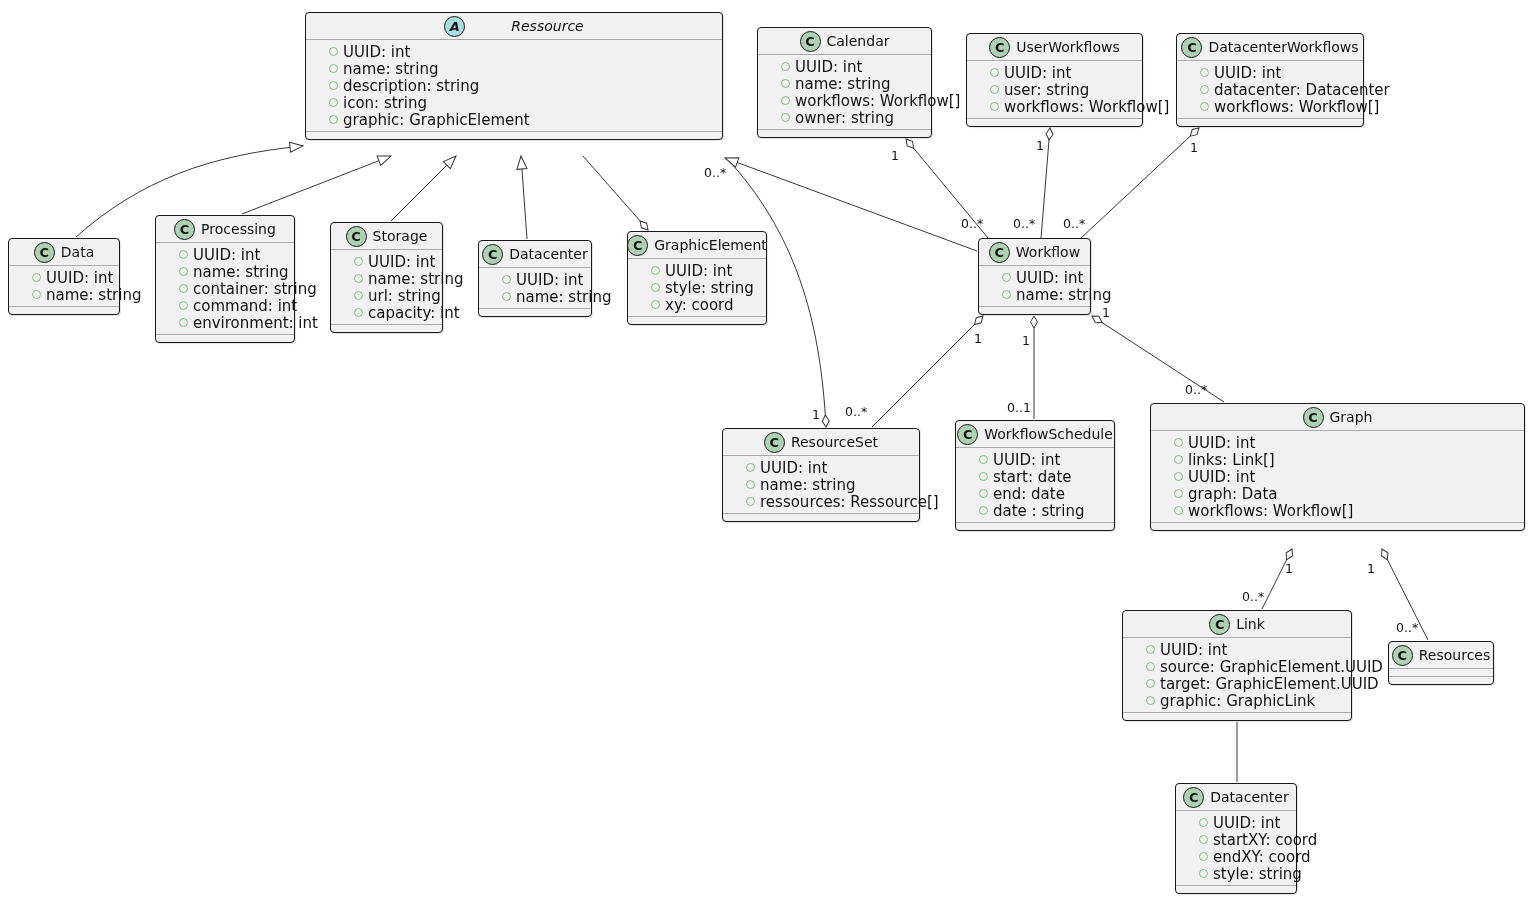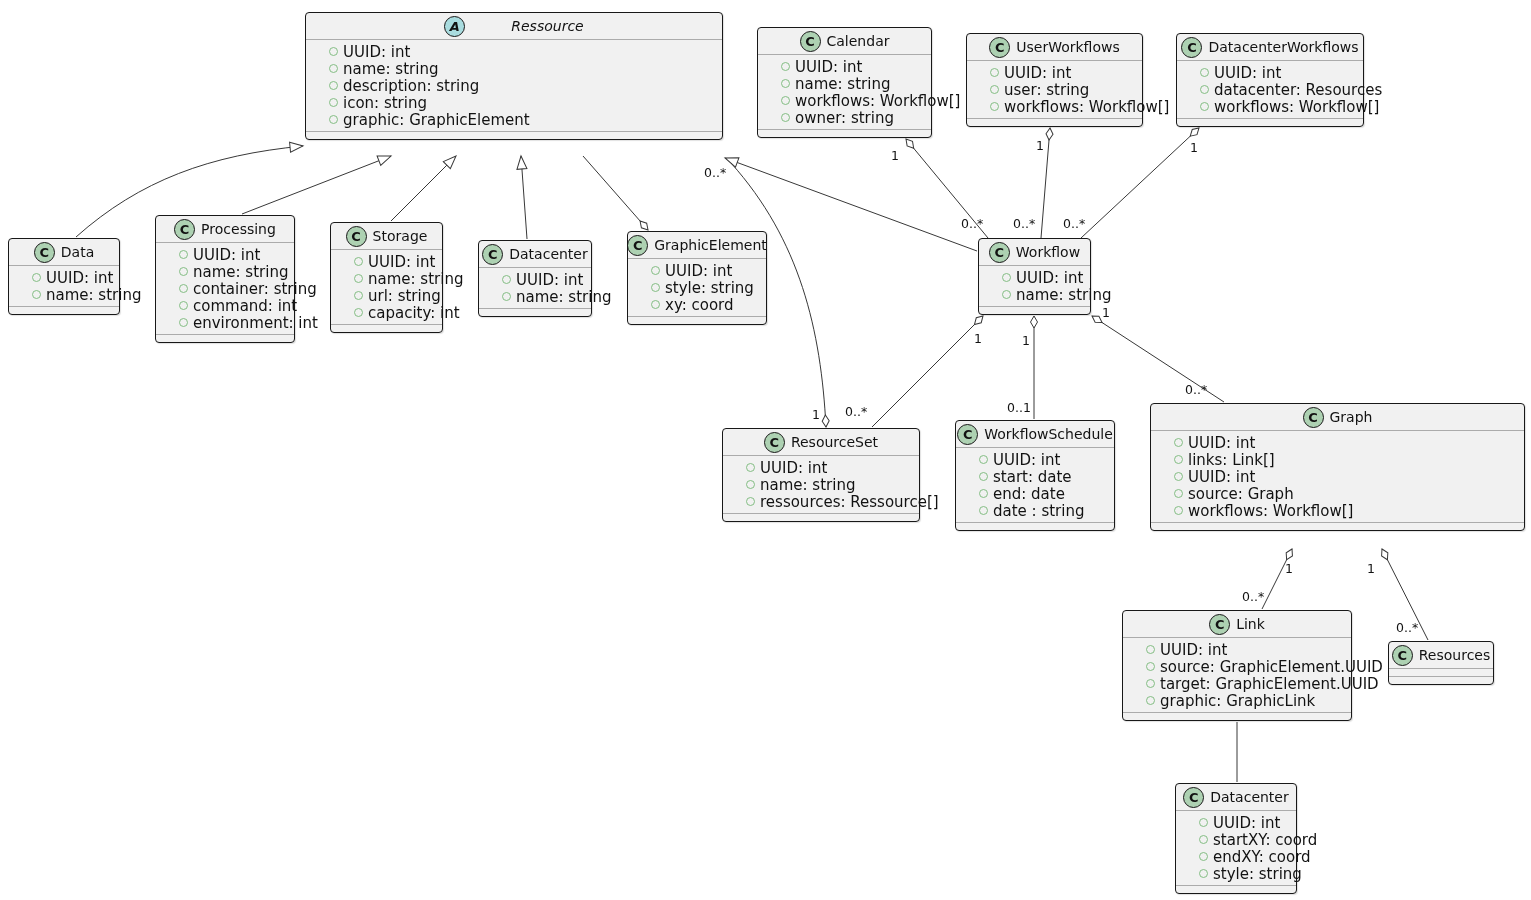--- a/index.html
+++ b/index.html
@@ -175,21 +175,21 @@
           <span class="badge">C</span>
           <span class="cname">DatacenterWorkflows</span>
         </div>
         <div class="uml-attrs">
           <div class="attr-row">
             <span class="field-icon"></span>
             <span>UUID: int</span>
           </div>
           <div class="attr-row">
             <span class="field-icon"></span>
-            <span>datacenter: Resources</span>
+            <span>datacenter: Datacenter</span>
           </div>
           <div class="attr-row">
             <span class="field-icon"></span>
             <span>workflows: Workflow[]</span>
           </div>
         </div>
         <div class="uml-methods"></div>
       </div>
       <div class="uml-node" style="left: 8px; top: 238px; width: 112px;">
         <div class="uml-title">
@@ -376,21 +376,21 @@
           <div class="attr-row">
             <span class="field-icon"></span>
             <span>links: Link[]</span>
           </div>
           <div class="attr-row">
             <span class="field-icon"></span>
             <span>UUID: int</span>
           </div>
           <div class="attr-row">
             <span class="field-icon"></span>
-            <span>source: Graph</span>
+            <span>graph: Data</span>
           </div>
           <div class="attr-row">
             <span class="field-icon"></span>
             <span>workflows: Workflow[]</span>
           </div>
         </div>
         <div class="uml-methods"></div>
       </div>
       <div class="uml-node" style="left: 1122px; top: 610px; width: 230px;">
         <div class="uml-title">

